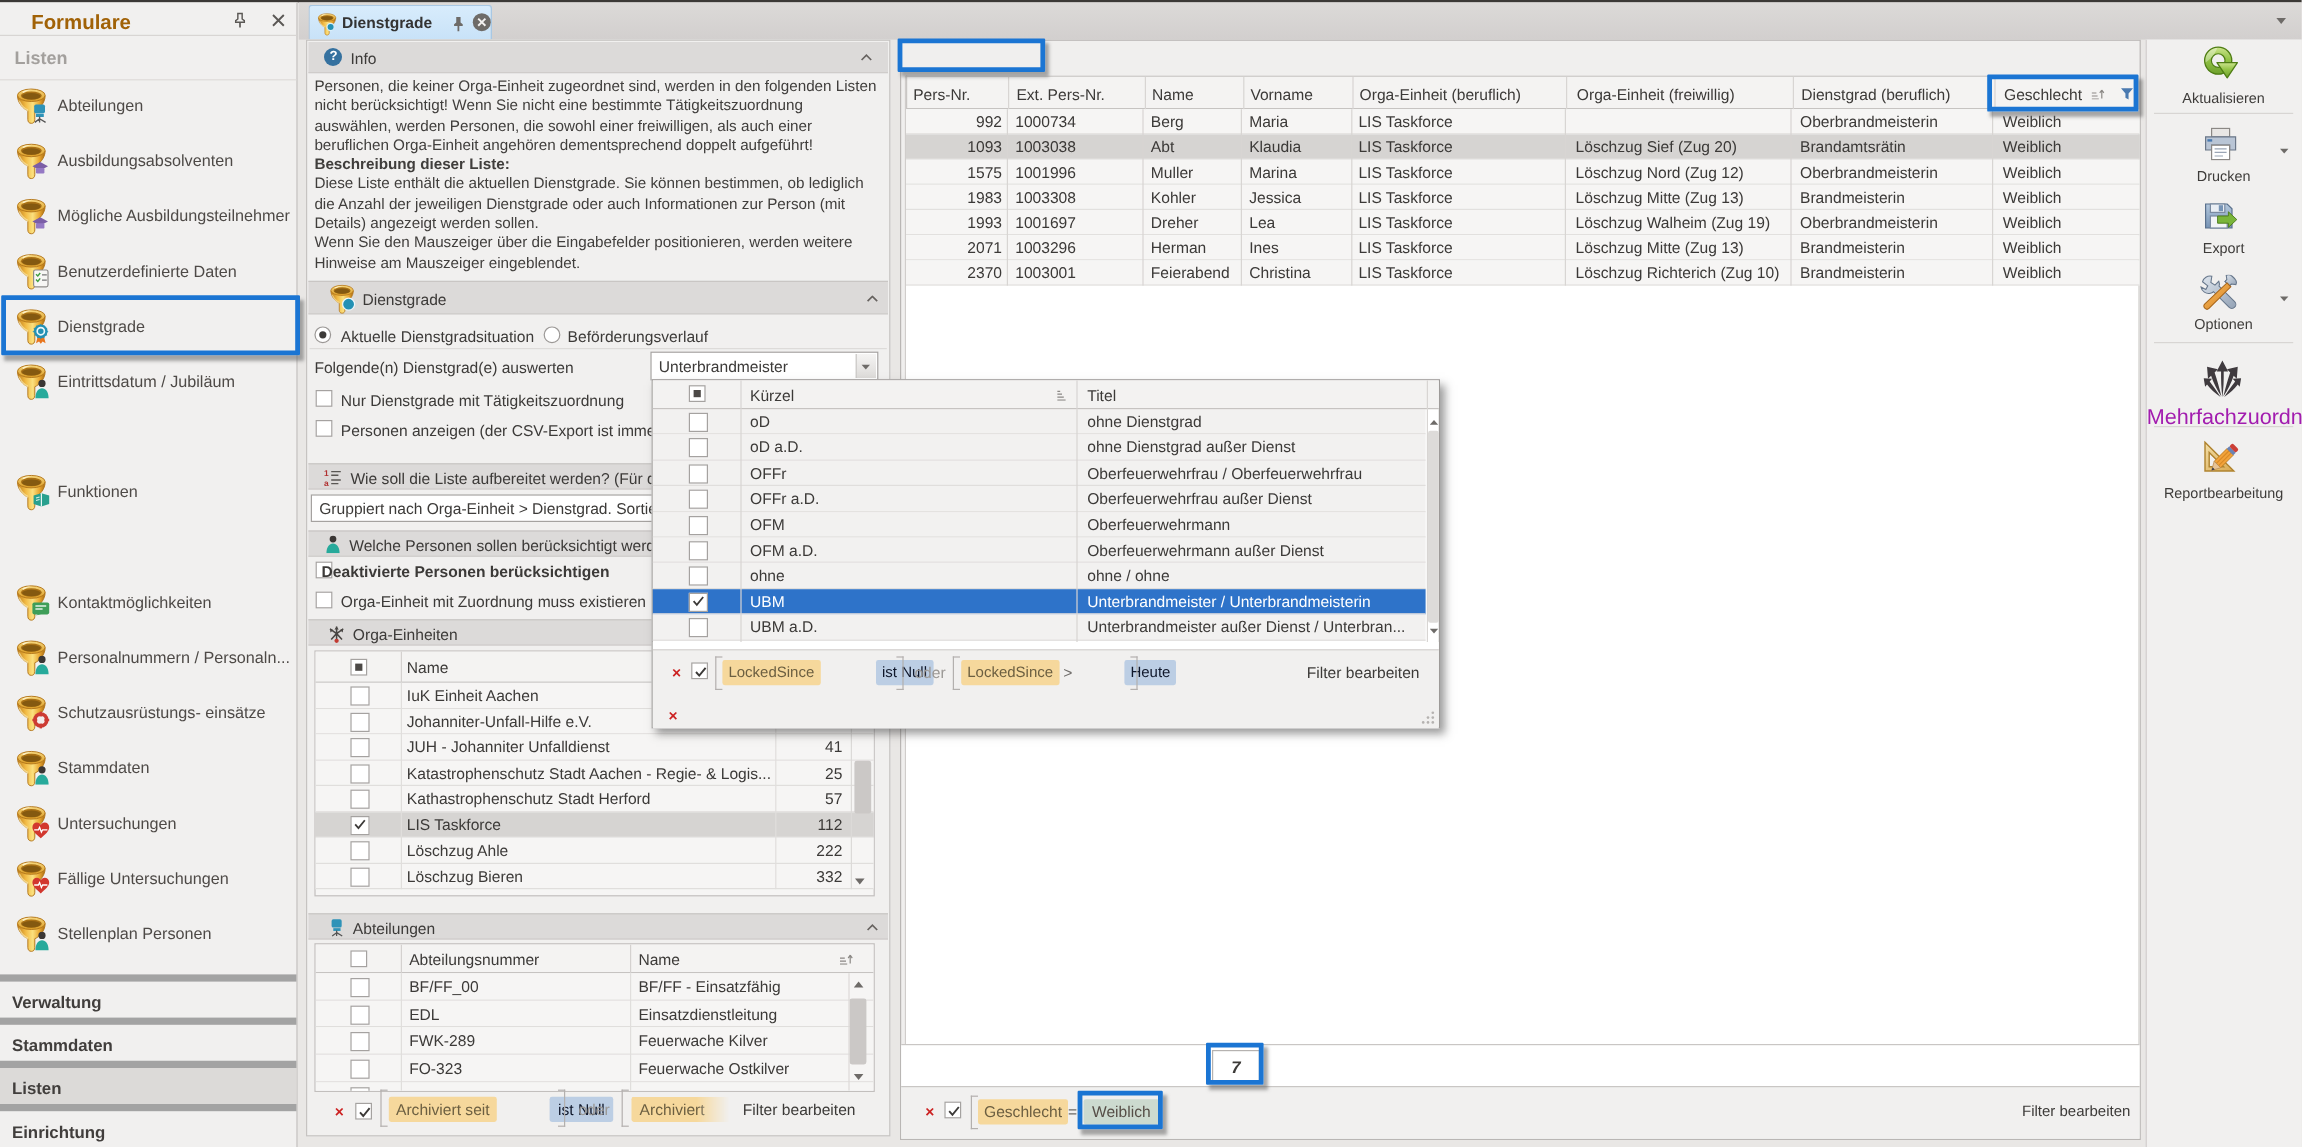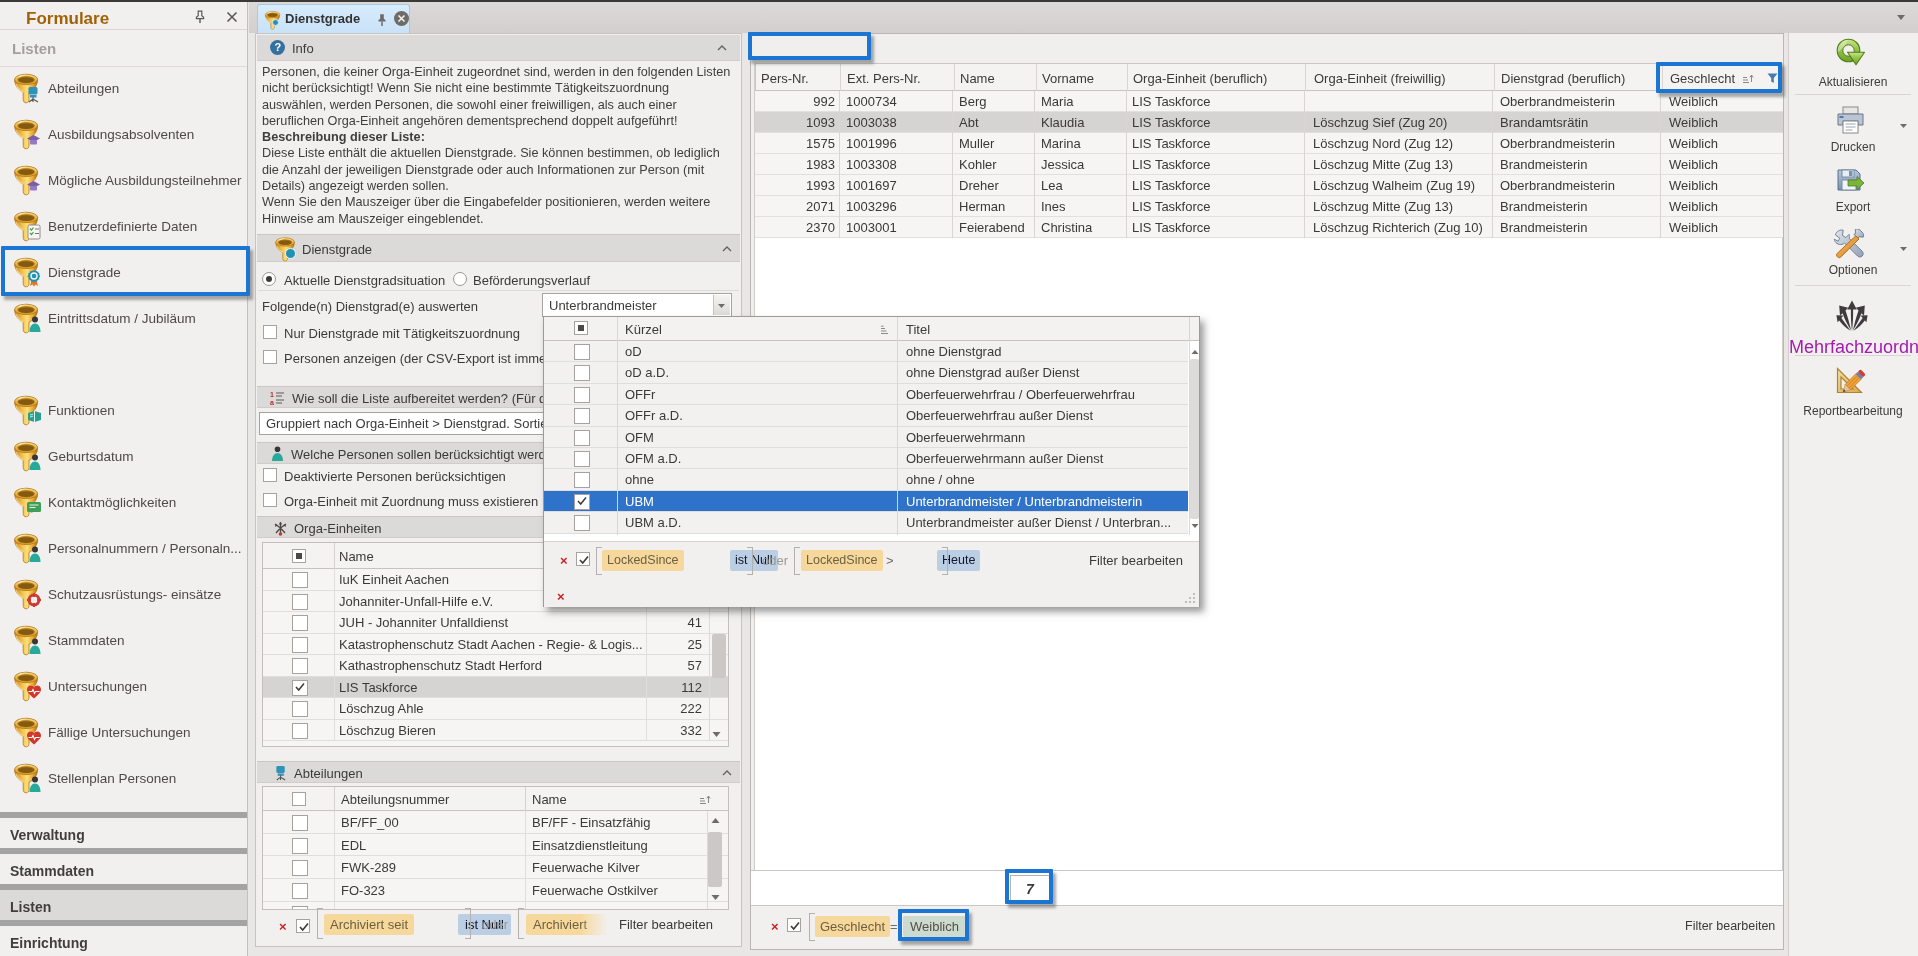--- a/index.html
+++ b/index.html
@@ -182,30 +182,20 @@
         <svg class="funnel" width="26" height="32" viewBox="0 0 26 32">
           <use href="#funnel"></use>
         </svg>
         <svg class="abs" style="left:27px;top:23px" width="15" height="13" viewBox="0 0 15 13">
           <path d="M1,3 L7.5,1 L14,3 L14,10 L7.5,12 L1,10 Z" fill="#28a08e"></path>
           <path d="M7.5,1 L7.5,12" stroke="#e8f6f2" stroke-width="1"></path>
           <path d="M3,5 L6,4.2 M3,7 L6,6.2" stroke="#d6f0ea" stroke-width="0.9"></path>
         </svg>
         <span class="txt">Funktionen</span>
       </div>
-    <div class="sb-item" style="top:431px">
-        <svg class="funnel" width="26" height="32" viewBox="0 0 26 32">
-          <use href="#funnel"></use>
-        </svg>
-        <svg class="abs" style="left:28px;top:21px" width="14" height="16" viewBox="0 0 14 16">
-          <circle cx="7" cy="3.5" r="3" fill="#3a3634"></circle>
-          <path d="M1.5,16 C1.5,10.5 4,7.5 7,7.5 C10,7.5 12.5,10.5 12.5,16 Z" fill="#27aa9b"></path>
-        </svg>
-        <span class="txt">Geburtsdatum</span>
-      </div>
     <div class="sb-item" style="top:477px">
         <svg class="funnel" width="26" height="32" viewBox="0 0 26 32">
           <use href="#funnel"></use>
         </svg>
         <svg class="abs" style="left:26px;top:22px" width="16" height="14" viewBox="0 0 16 14">
           <rect x="1" y="1" width="14" height="10" rx="1.5" fill="#3f9e58"></rect>
           <path d="M4,12 L6,10.5 L9,10.5 Z" fill="#3f9e58"></path>
           <path d="M3.5,4 h9 M3.5,6.5 h6" stroke="#e2f2e6" stroke-width="1.1"></path>
         </svg>
         <span class="txt">Kontaktmöglichkeiten</span>
@@ -371,21 +361,21 @@
     </div>
 
     <div class="abs" style="left:1px;top:408px;width:483px;height:22px;background:#dcdad9;border-top:1px solid #c9c6c4;border-bottom:1px solid #cfccca;">
       <svg class="abs" style="left:14px;top:3px" width="13" height="15" viewBox="0 0 13 15">
           <circle cx="6.5" cy="3.2" r="2.8" fill="#3a3634"></circle>
           <path d="M1,15 C1,10 3.5,7 6.5,7 C9.5,7 12,10 12,15 Z" fill="#27aa9b"></path>
         </svg>
       <span class="abs txt125" style="left:34px;top:4px;">Welche Personen sollen berücksichtigt werd</span>
     </div>
     <div class="cb" style="left:7px;top:434px;"></div>
-    <span class="abs txt125" style="left:28px;top:435px;">Deaktivierte Personen berücksichtigen</span>
+    <span class="abs txt125" style="left:12px;top:435px;font-weight:bold;">Deaktivierte Personen berücksichtigen</span>
     <div class="cb" style="left:7px;top:459px;"></div>
     <span class="abs txt125" style="left:28px;top:460px;">Orga-Einheit mit Zuordnung muss existieren</span>
 
     <div class="abs" style="left:1px;top:482px;width:483px;height:22px;background:#dcdad9;border-top:1px solid #c9c6c4;border-bottom:1px solid #cfccca;">
       <svg class="abs" style="left:16px;top:3px" width="15" height="16" viewBox="0 0 15 16">
           <path d="M7.5,8 L7.5,2 M7.5,8 L2,4 M7.5,8 L13,4 M7.5,8 L7.5,14 M7.5,8 L3,13 M7.5,8 L12,13" stroke="#4a4744" stroke-width="1.3"></path>
           <path d="M7.5,2 l-1.8,2.6 h3.6 Z M2,4 l0.4,3 l2.4,-1.9 Z M13,4 l-0.4,3 l-2.4,-1.9 Z" fill="#4a4744"></path>
           <circle cx="7.5" cy="14" r="1.8" fill="#c23a32"></circle>
         </svg>
       <span class="abs txt125" style="left:37px;top:4px;">Orga-Einheiten</span>

